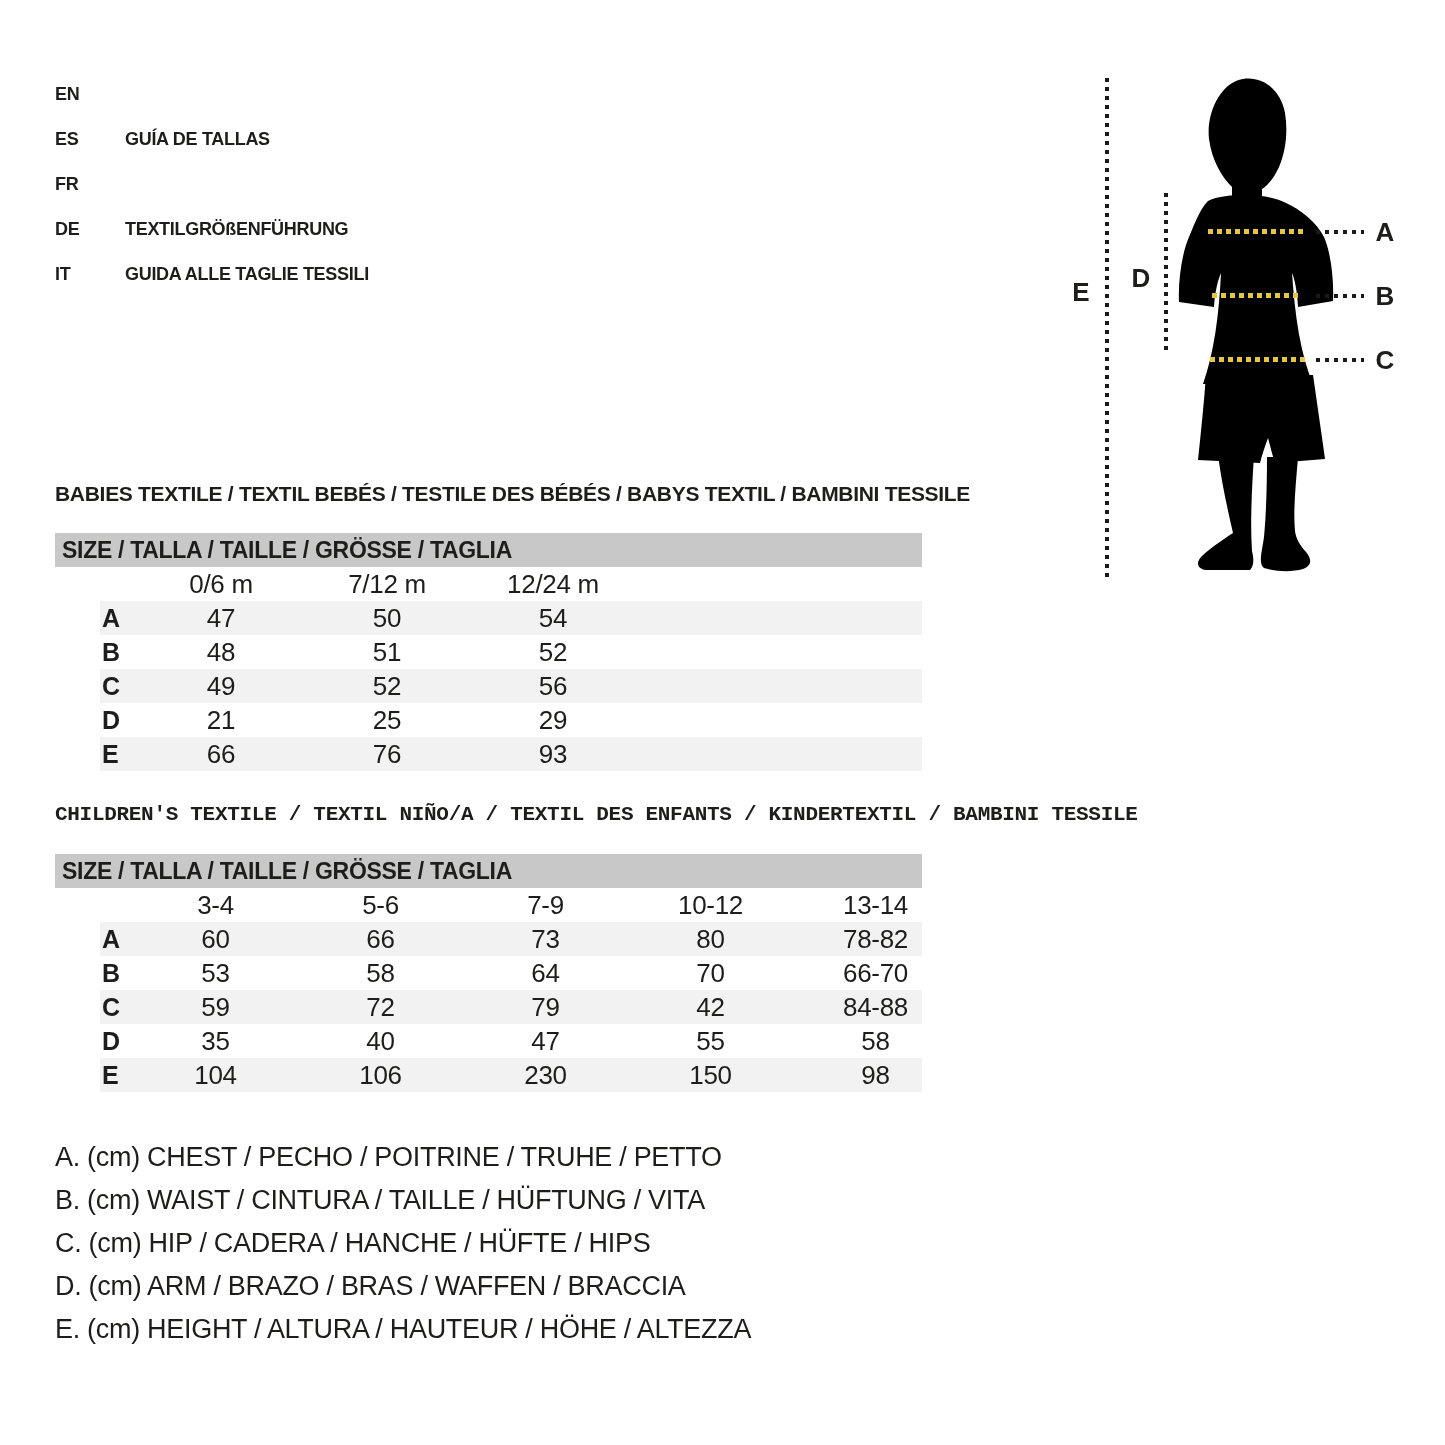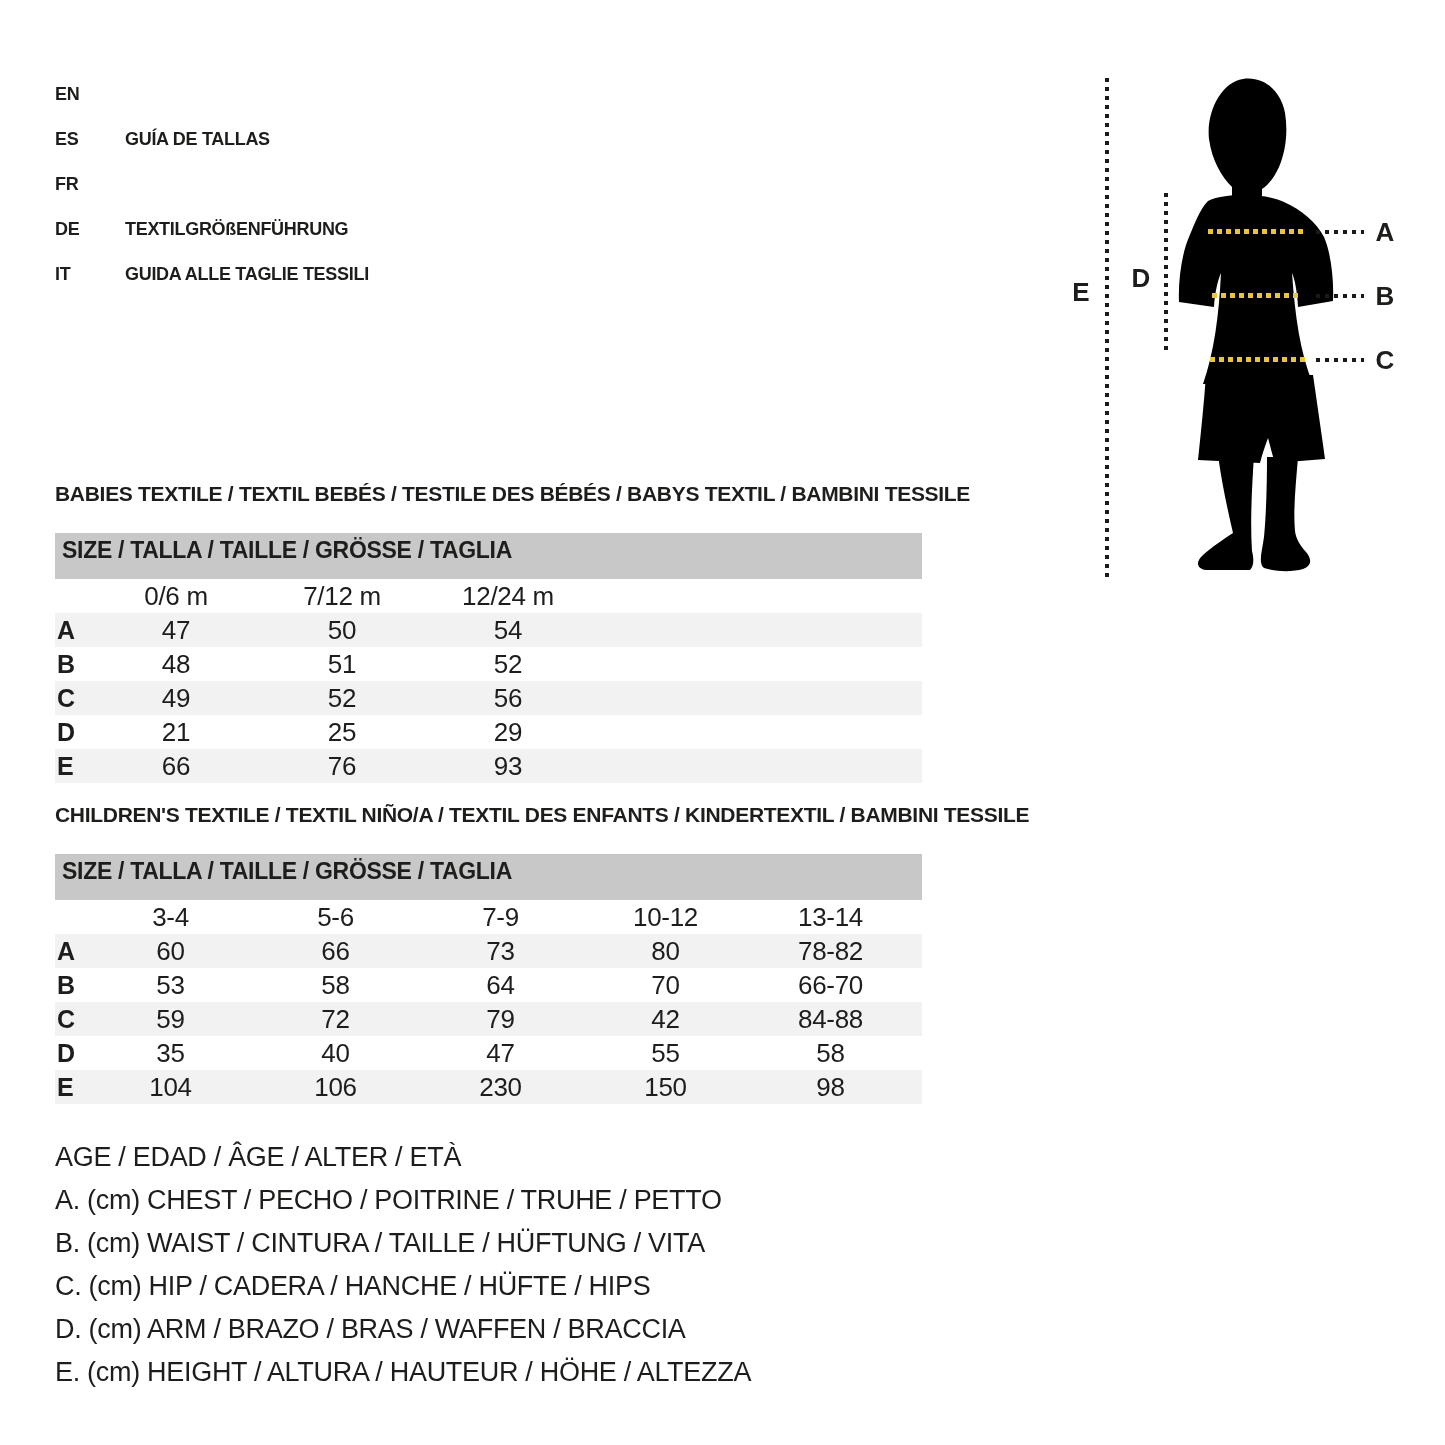--- a/index.html
+++ b/index.html
@@ -39,27 +39,27 @@
   
   .section-title {
     left: 55px;
     font-size: 21px; font-weight: 700; letter-spacing: -0.3px;
     line-height: 26px; white-space: nowrap; text-align: center;
   }
 
   
   .size-table { left: 55px; width: 867px; }
   .size-bar {
-    height: 46px; line-height: 34px;
+    height: 34px; line-height: 34px;
     background: #c8c8c8;
     padding-left: 7px;
     font-size: 23px; font-weight: 700; letter-spacing: -0.3px;
     white-space: nowrap;
   }
-  .trow { display: grid; height: 34px; line-height: 34px; font-size: 26px; letter-spacing: -0.3px; }
+  .trow { display: grid; height: 34px; line-height: 34px; font-size: 26px; letter-spacing: -0.3px; margin-left: 45px; }
   .babies .trow { grid-template-columns: 38px 166px 166px 166px 1fr; }
   .children .trow { grid-template-columns: 33px 165px 165px 165px 165px 165px 1fr; }
   .trow.stripe { background: #f2f2f2; }
   .tlabel { padding-left: 2px; font-weight: 700; font-size: 25px; }
   .tcell { text-align: center; font-weight: 400; }
   .thead { text-align: center; font-weight: 400; }
 
   
   .legend { left: 55px; top: 1136px; }
   .legend-line {
@@ -167,21 +167,21 @@
   </div>
   <div class="trow stripe">
     <div class="tlabel">E</div>
     <div class="tcell">66</div>
     <div class="tcell">76</div>
     <div class="tcell">93</div>
     <div></div>
   </div>
 </div>
 
-<div class="abs section-title" style="top:802px;">CHILDREN'S TEXTILE / TEXTIL NIÑO/A / TEXTIL DES ENFANTS / KINDERTEXTIL / BAMBINI TESSILE</div>
+<div class="abs section-title" style="top:802px;font-family:Liberation Mono, monospace;">CHILDREN'S TEXTILE / TEXTIL NIÑO/A / TEXTIL DES ENFANTS / KINDERTEXTIL / BAMBINI TESSILE</div>
 
 <div class="abs size-table children" style="top:854px;">
   <div class="size-bar">SIZE / TALLA / TAILLE / GRÖSSE / TAGLIA</div>
   <div class="trow">
     <div class="tlabel"></div>
     <div class="thead">3-4</div>
     <div class="thead">5-6</div>
     <div class="thead">7-9</div>
     <div class="thead">10-12</div>
     <div class="thead">13-14</div>
@@ -228,19 +228,18 @@
     <div class="tcell">104</div>
     <div class="tcell">106</div>
     <div class="tcell">230</div>
     <div class="tcell">150</div>
     <div class="tcell">98</div>
     <div></div>
   </div>
 </div>
 
 <div class="abs legend">
-  <div class="legend-line">AGE / EDAD / ÂGE / ALTER / ETÀ</div>
   <div class="legend-line">A. (cm) CHEST / PECHO / POITRINE / TRUHE / PETTO</div>
   <div class="legend-line">B. (cm) WAIST / CINTURA / TAILLE / HÜFTUNG / VITA</div>
   <div class="legend-line">C. (cm) HIP / CADERA / HANCHE / HÜFTE / HIPS</div>
   <div class="legend-line">D. (cm) ARM / BRAZO / BRAS / WAFFEN / BRACCIA</div>
   <div class="legend-line">E. (cm) HEIGHT / ALTURA / HAUTEUR / HÖHE / ALTEZZA</div>
 </div>
 
 </body></html>

